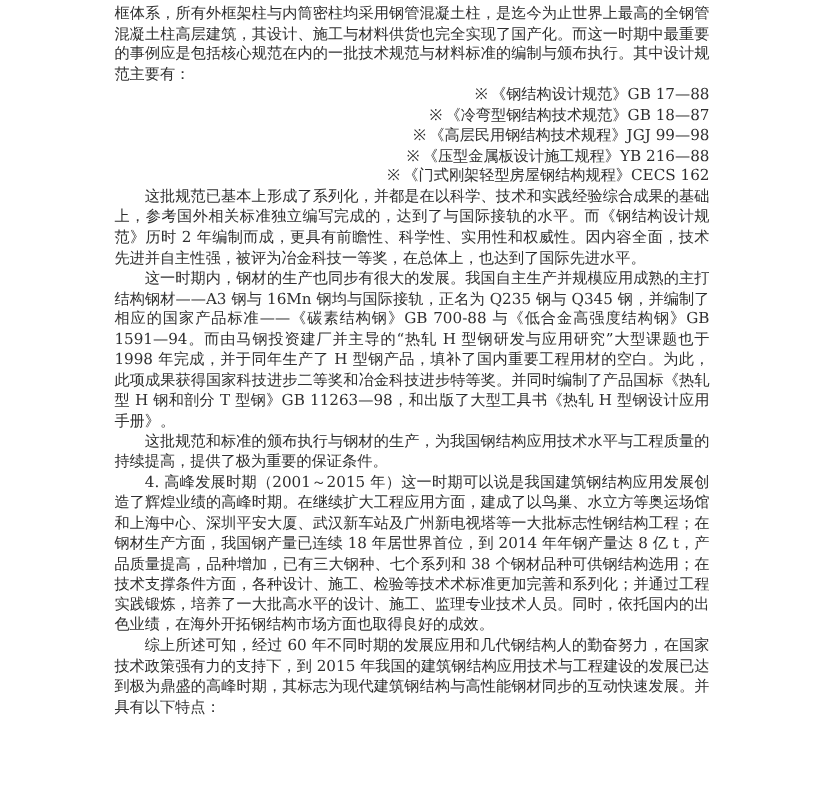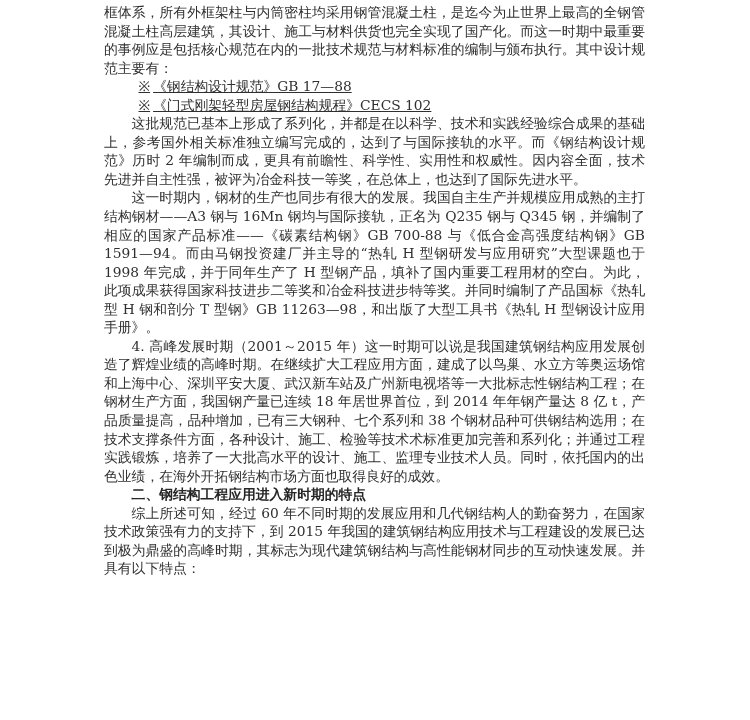--- a/index.html
+++ b/index.html
@@ -27,22 +27,21 @@
     margin: 0;
     text-indent: 2em;
   }
   .para.no-indent {
     text-indent: 0;
   }
   .spec-item {
     margin: 0;
     padding-left: 2.5em;
     text-indent: 0;
-    text-align: left;
-    text-decoration: underline;
+    text-align: right;
   }
   .spec-item .marker {
     margin-right: 3px;
   }
   .heading {
     margin: 0;
     text-indent: 2em;
     font-weight: bold;
     color: #262626;
   }
@@ -51,27 +50,36 @@
 <body>
 
 <div class="page">
 
   <p class="para no-indent">框体系，所有外框架柱与内筒密柱均采用钢管混凝土柱，是迄今为止世界上最高的全钢管混凝土柱高层建筑，其设计、施工与材料供货也完全实现了国产化。而这一时期中最重要的事例应是包括核心规范在内的一批技术规范与材料标准的编制与颁布执行。其中设计规范主要有：</p>
 
   <p class="spec-item">
     <span class="marker">※</span><span>《钢结构设计规范》GB 17—88</span>
   </p>
   <p class="spec-item">
-    <span class="marker">※</span><span>《门式刚架轻型房屋钢结构规程》CECS 102</span>
+    <span class="marker">※</span><span>《冷弯型钢结构技术规范》GB 18—87</span>
+  </p>
+  <p class="spec-item">
+    <span class="marker">※</span><span>《高层民用钢结构技术规程》JGJ 99—98</span>
+  </p>
+  <p class="spec-item">
+    <span class="marker">※</span><span>《压型金属板设计施工规程》YB 216—88</span>
+  </p>
+  <p class="spec-item">
+    <span class="marker">※</span><span>《门式刚架轻型房屋钢结构规程》CECS 162</span>
   </p>
 
   <p class="para">这批规范已基本上形成了系列化，并都是在以科学、技术和实践经验综合成果的基础上，参考国外相关标准独立编写完成的，达到了与国际接轨的水平。而《钢结构设计规范》历时 2 年编制而成，更具有前瞻性、科学性、实用性和权威性。因内容全面，技术先进并自主性强，被评为冶金科技一等奖，在总体上，也达到了国际先进水平。</p>
 
   <p class="para">这一时期内，钢材的生产也同步有很大的发展。我国自主生产并规模应用成熟的主打结构钢材——A3 钢与 16Mn 钢均与国际接轨，正名为 Q235 钢与 Q345 钢，并编制了相应的国家产品标准——《碳素结构钢》GB 700-88 与《低合金高强度结构钢》GB 1591—94。而由马钢投资建厂并主导的“热轧 H 型钢研发与应用研究”大型课题也于 1998 年完成，并于同年生产了 H 型钢产品，填补了国内重要工程用材的空白。为此，此项成果获得国家科技进步二等奖和冶金科技进步特等奖。并同时编制了产品国标《热轧型 H 钢和剖分 T 型钢》GB 11263—98，和出版了大型工具书《热轧 H 型钢设计应用手册》。</p>
 
+  <p class="para">这批规范和标准的颁布执行与钢材的生产，为我国钢结构应用技术水平与工程质量的持续提高，提供了极为重要的保证条件。</p>
 
   <p class="para">4. 高峰发展时期（2001～2015 年）这一时期可以说是我国建筑钢结构应用发展创造了辉煌业绩的高峰时期。在继续扩大工程应用方面，建成了以鸟巢、水立方等奥运场馆和上海中心、深圳平安大厦、武汉新车站及广州新电视塔等一大批标志性钢结构工程；在钢材生产方面，我国钢产量已连续 18 年居世界首位，到 2014 年年钢产量达 8 亿 t，产品质量提高，品种增加，已有三大钢种、七个系列和 38 个钢材品种可供钢结构选用；在技术支撑条件方面，各种设计、施工、检验等技术术标准更加完善和系列化；并通过工程实践锻炼，培养了一大批高水平的设计、施工、监理专业技术人员。同时，依托国内的出色业绩，在海外开拓钢结构市场方面也取得良好的成效。</p>
 
-  <p class="heading">二、钢结构工程应用进入新时期的特点</p>
 
   <p class="para">综上所述可知，经过 60 年不同时期的发展应用和几代钢结构人的勤奋努力，在国家技术政策强有力的支持下，到 2015 年我国的建筑钢结构应用技术与工程建设的发展已达到极为鼎盛的高峰时期，其标志为现代建筑钢结构与高性能钢材同步的互动快速发展。并具有以下特点：</p>
 
 </div>
 
 </body></html>

